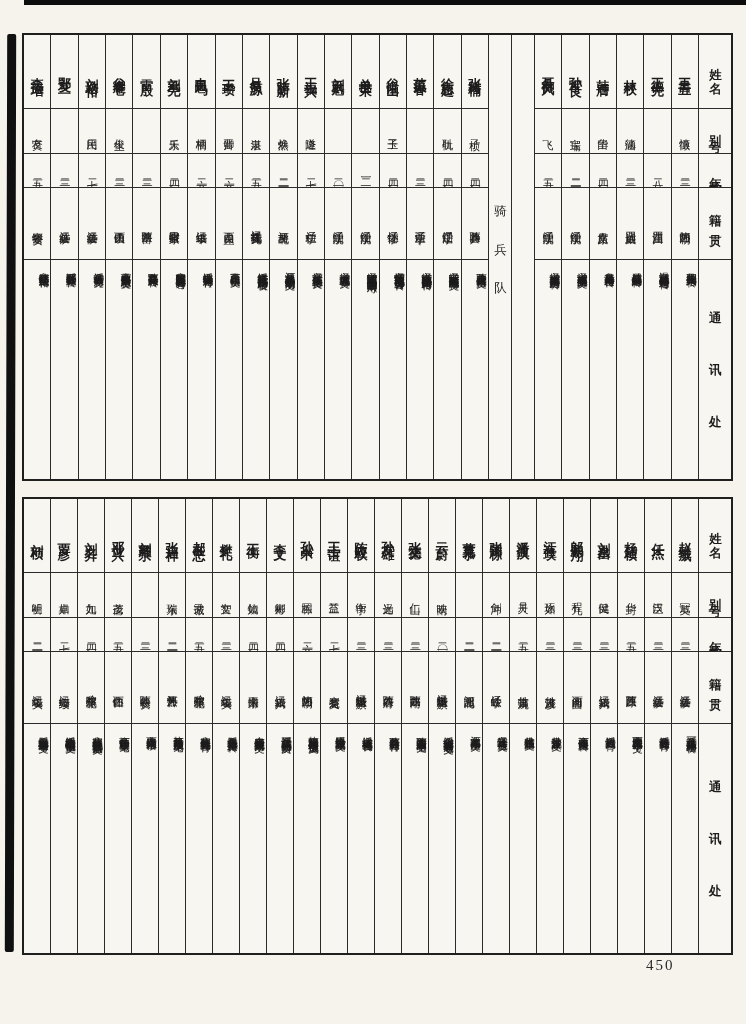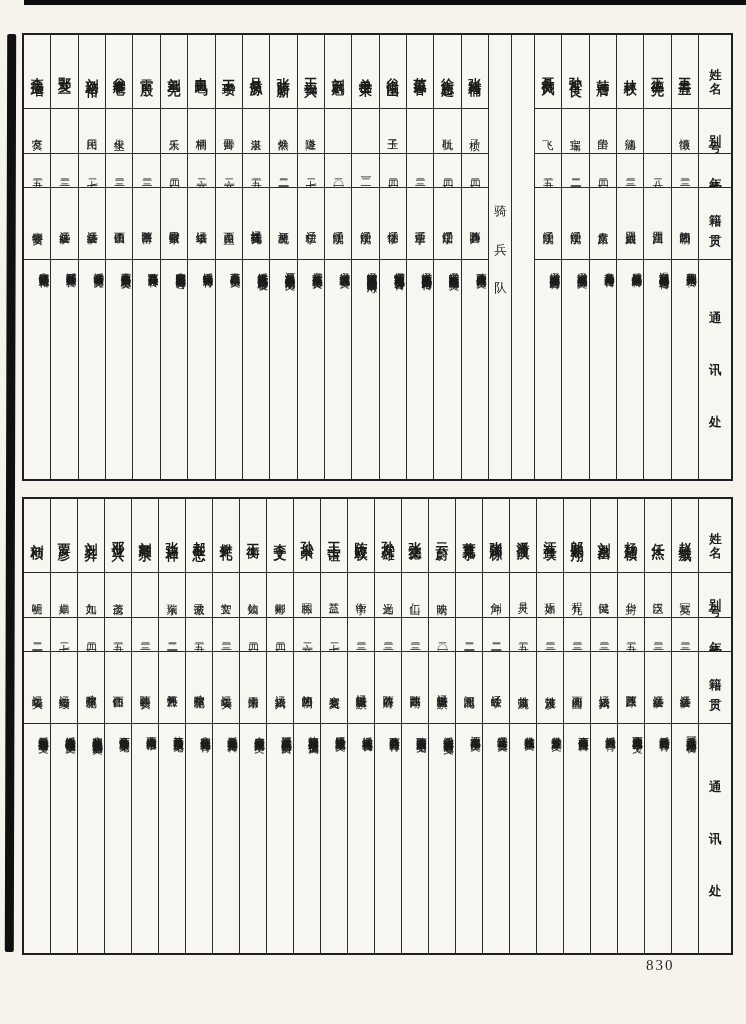--- a/index.html
+++ b/index.html
@@ -523,14 +523,14 @@
         <div class="cell c-name vflex">
           <span class="name-text">刘桢</span>
         </div>
         <div class="cell c-alias vflex">祉明</div>
         <div class="cell c-age vflex">二二</div>
         <div class="cell c-origin vflex">绥远包头</div>
         <div class="cell c-contact">绥远包头财神庙头道巷十号交</div>
       </div>
     </div>
 
-  <div class="page-number">830</div>
+  <div class="page-number">450</div>
 </div>
 
 </body></html>

